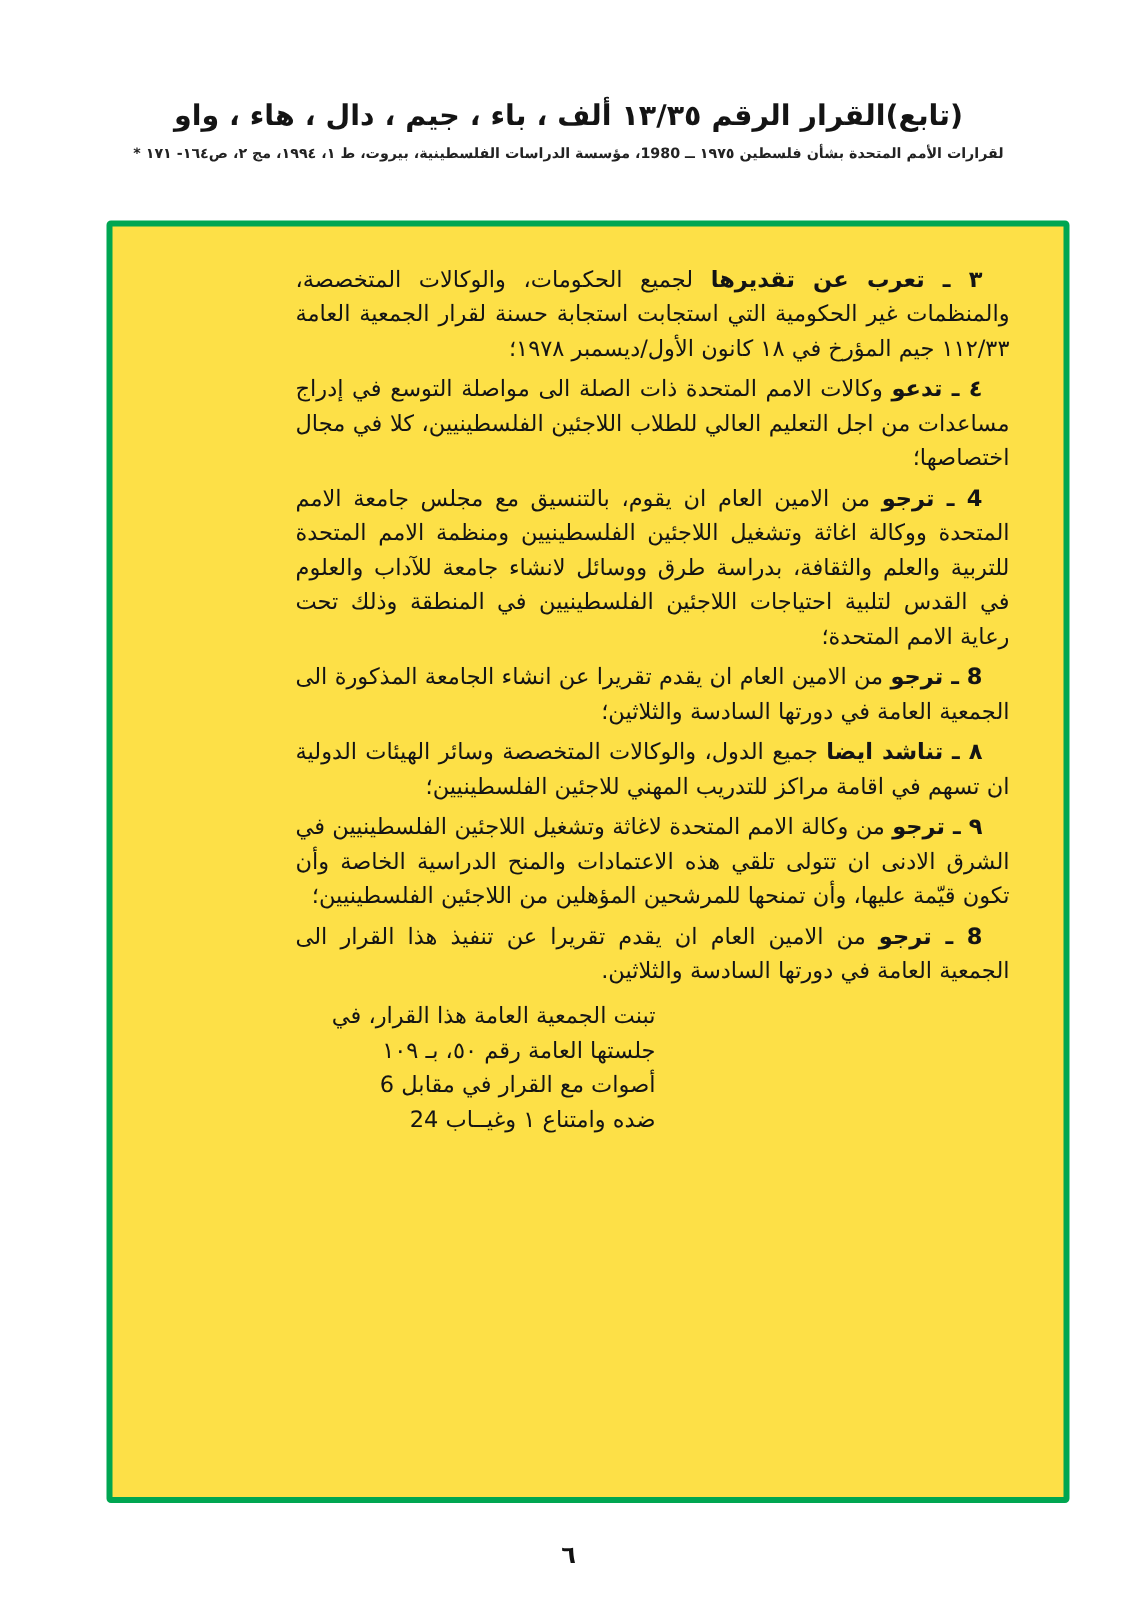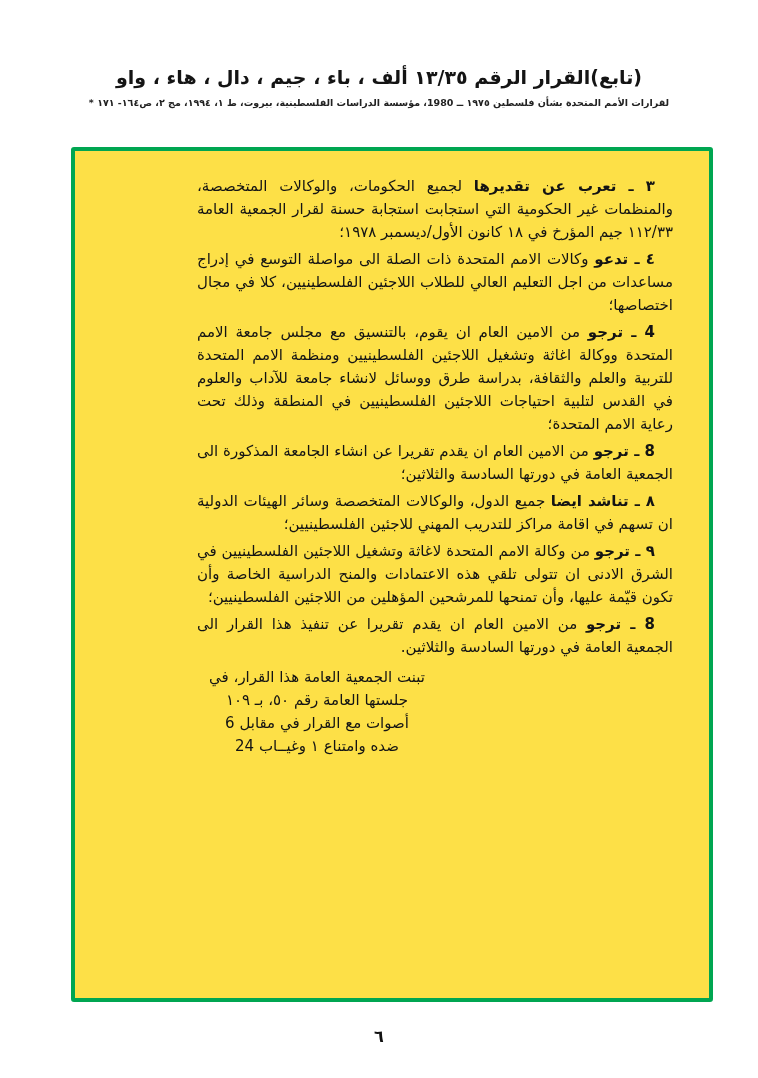--- a/index.html
+++ b/index.html
@@ -63,21 +63,21 @@
     text-indent: 18px; 
   }
   .para .lead {
     font-weight: bold;
   }
   
   .adoption-note {
     margin-top: 7px;
     margin-right: 236px; 
     width: 240px;
-    text-align: center;
+    text-align: right;
     text-indent: 0;
   }
   .adoption-line {
     white-space: nowrap;
   }
   
   .page-footer {
     position: absolute;
     bottom: 32px;
     left: 0;

